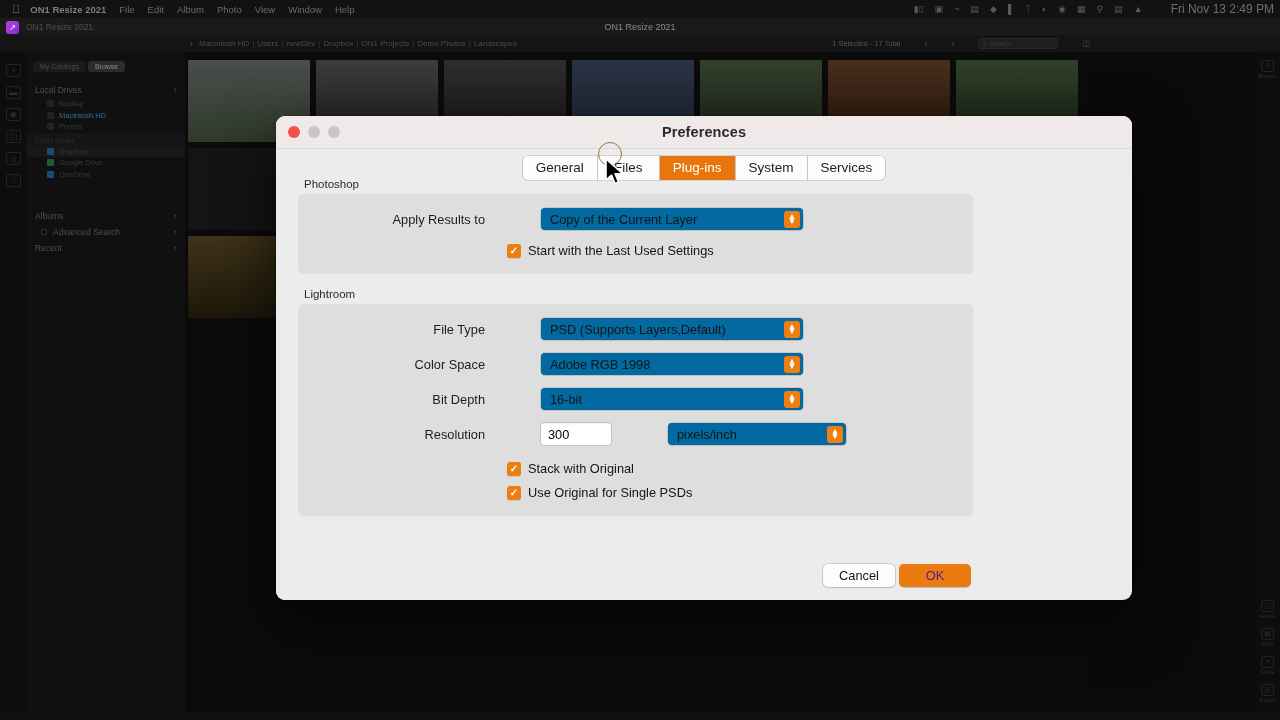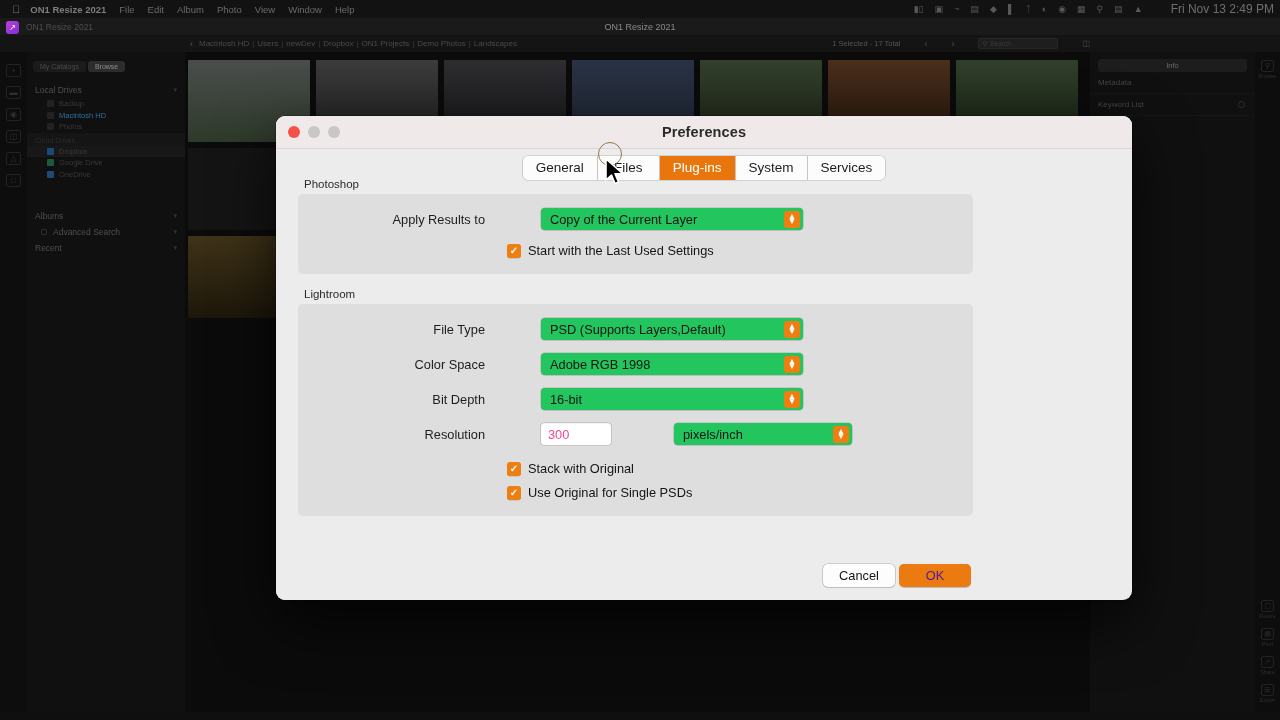--- a/index.html
+++ b/index.html
@@ -184,38 +184,38 @@
     margin: 0 20px 0 22px; background: #dedede; border-radius: 5px; padding: 14px 0 16px 0;
   }
 
   .field-row { display: flex; align-items: center; margin-bottom: 13px; gap: 45px; }
   .field-row:last-child { margin-bottom: 0; }
   .field-label {
     width: 198px; text-align: right; padding-right: 11px;
     font-size: 12.8px; color: #1d1d1d;
   }
   .select {
-    position: relative; height: 22px; background: #22c55e; border-radius: 4px;
+    position: relative; height: 22px; background: #0369a1; border-radius: 4px;
     box-shadow: 0 0 0 0.6px #b2adad, 0 0.5px 0.6px rgba(0,0,0,0.16);
     display: flex; align-items: center; padding-left: 9px;
     font-size: 12.8px; color: #141414;
   }
   .select.w262 { width: 262px; }
   .select.w178 { width: 178px; }
   .stepper {
     position: absolute; right: 3px; top: 2.5px; width: 16px; height: 17px;
     background: #ef7e12; border-radius: 3px;
     display: flex; flex-direction: column; align-items: center; justify-content: center;
     color: #fff; line-height: 0.62; font-size: 8.5px;
   }
   .numfield {
     width: 70px; height: 22px; background: #fff; border-radius: 3px;
     box-shadow: 0 0 0 0.6px #b2adad, inset 0 0.5px 1px rgba(0,0,0,0.1);
     display: flex; align-items: center; padding-left: 7px;
-    font-size: 12.8px; color: #ec4899; margin-right: 18px;
+    font-size: 12.8px; color: #000000; margin-right: 12px;
   }
 
   .check-row { display: flex; align-items: center; margin-left: 209px; margin-bottom: 9px; }
   .check-row:last-child { margin-bottom: 0; }
   .checkbox {
     width: 14px; height: 14px; background: #ef7e12; border-radius: 3px;
     display: flex; align-items: center; justify-content: center;
     color: #fff; font-size: 10px; font-weight: bold; margin-right: 7px; flex: none;
     box-shadow: 0 0.5px 0.5px rgba(0,0,0,0.2);
   }
@@ -391,30 +391,20 @@
         <div class="thumb" style="background:#141414;"></div>
         <div class="thumb" style="background:#141414;"></div>
         <div class="thumb" style="background:linear-gradient(180deg,#4b3a1e,#241a0c);"></div>
         <div class="thumb" style="background:linear-gradient(180deg,#3f3318,#1d170a);"></div>
         <div class="thumb" style="background:#121212;"></div>
         <div class="thumb" style="background:#121212;"></div>
       </div>
       <div class="heart">♡</div>
     </div>
 
-    <div class="rightpanel">
-      <div class="rp-tab">Info</div>
-      <div class="rp-row">
-        <span>Metadata</span>
-      </div>
-      <div class="rp-row">
-        <span>Keyword List</span>
-        <span class="circ"></span>
-      </div>
-    </div>
 
     <div class="toolrail">
       <div class="tool-item browse-top">
         <div class="tool-box">⚲</div>
         <div class="tool-label">Browse</div>
       </div>
       <div style="height:560px"></div>
       <div class="tool-item">
         <div class="tool-box">▢</div>
         <div class="tool-label">Resize</div>

